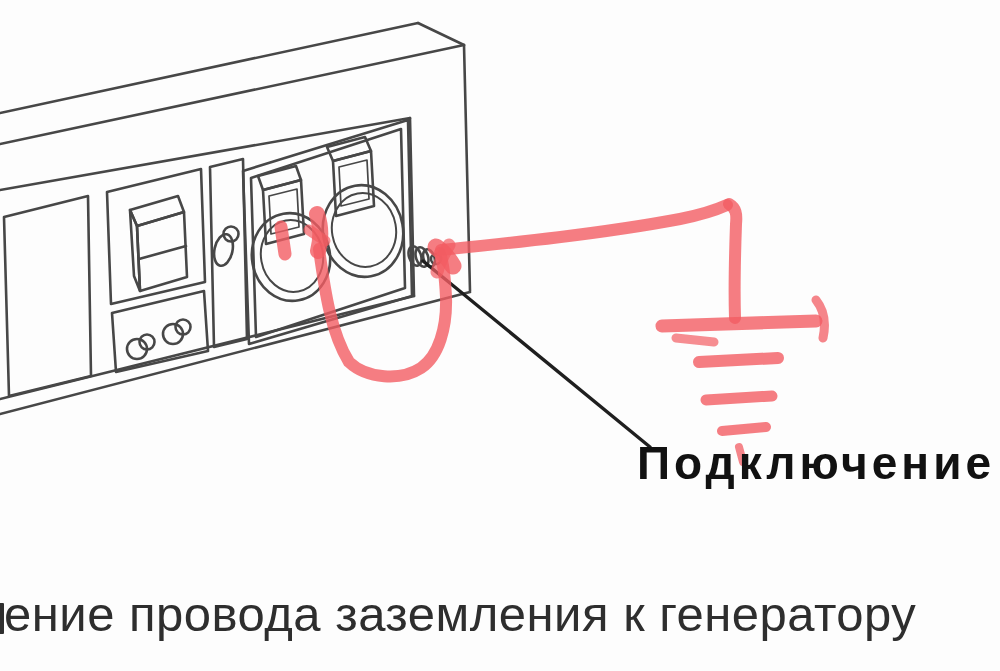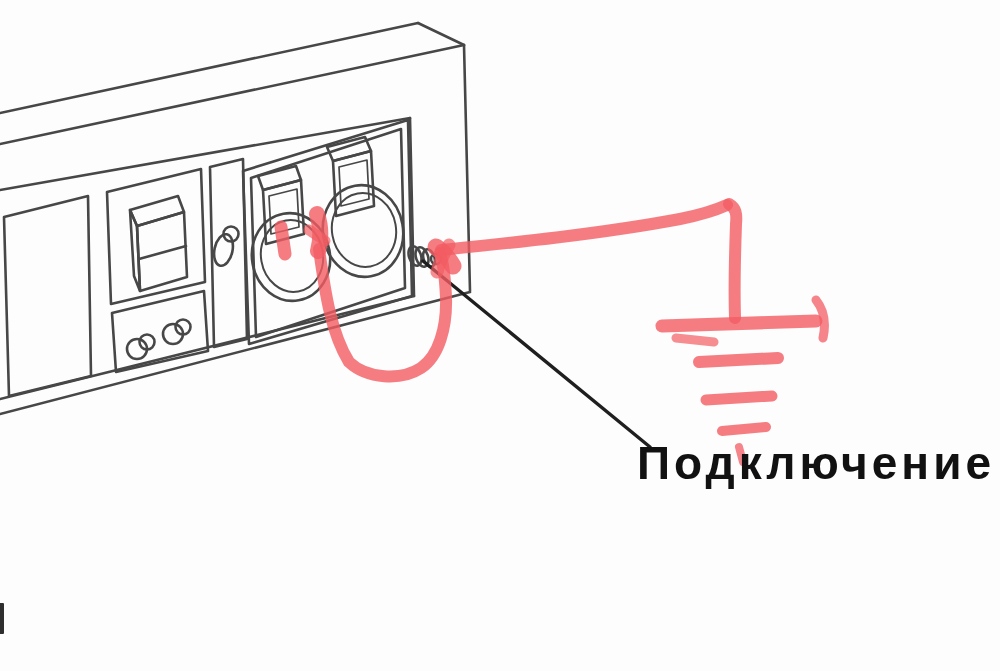--- a/index.html
+++ b/index.html
@@ -123,14 +123,15 @@
         <path d="M739,447 L743,462" stroke-width="8" opacity="0.75"></path>
       </g>
     </g>
   </svg>
 
   <div class="ground-label">
     <span>Подключение</span><br>
   </div>
 
   <div class="letter-fragment"></div>
+  <div class="bottom-caption">ение провода заземления к генератору</div>
 
 </div>
 
 </body></html>

